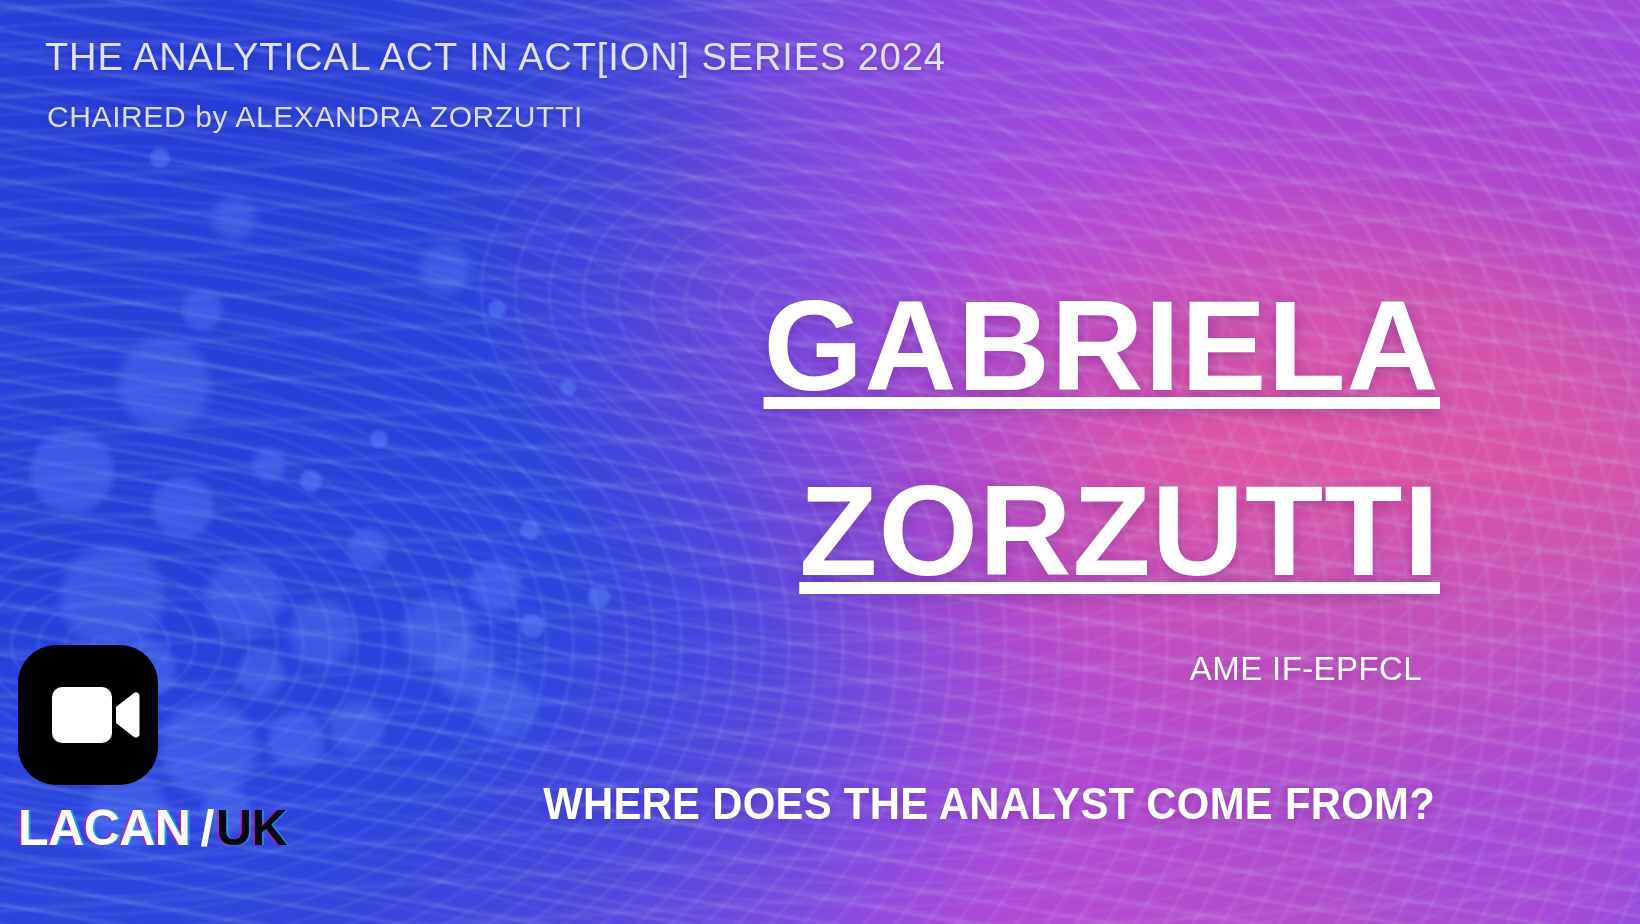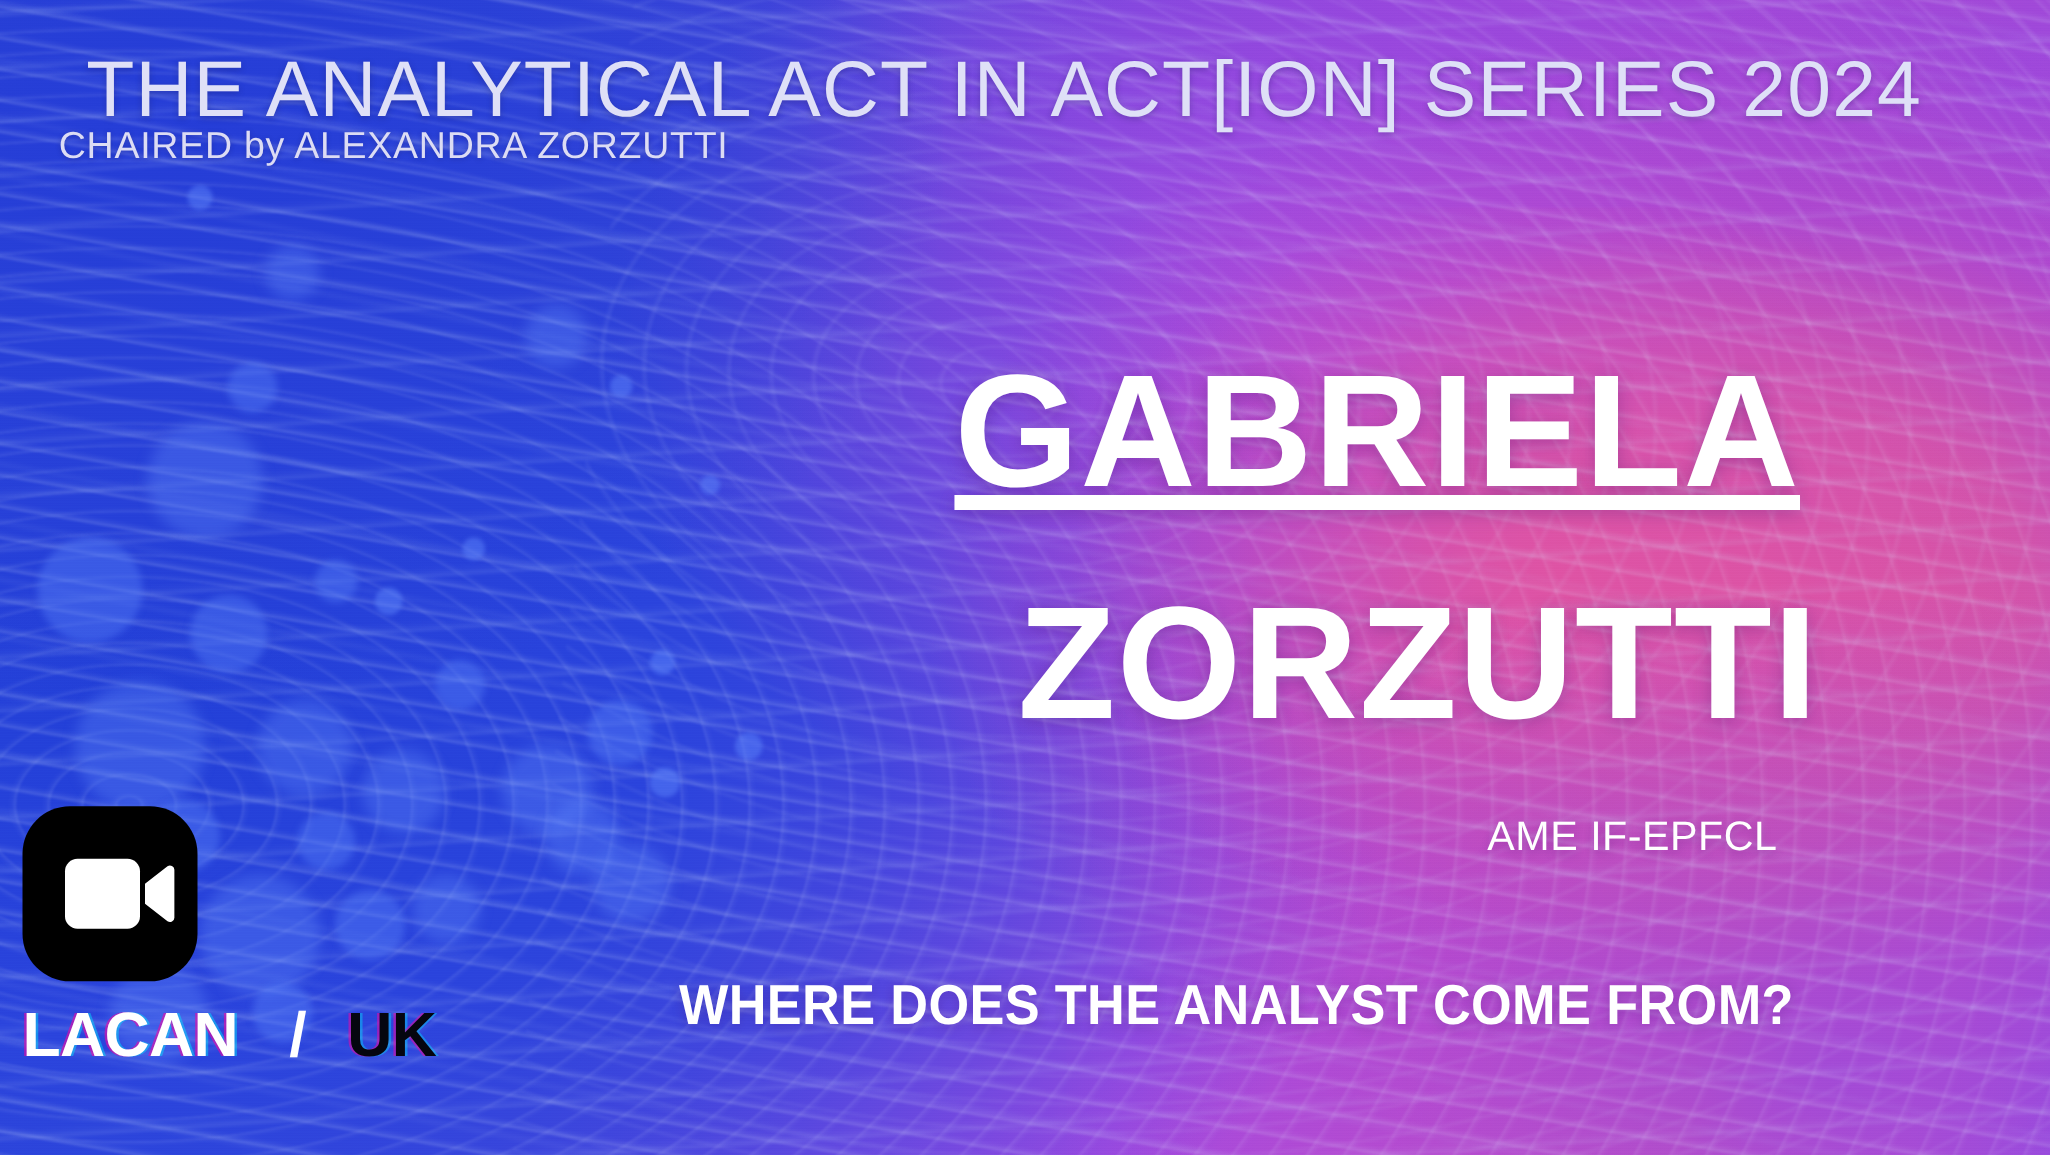--- a/index.html
+++ b/index.html
@@ -123,27 +123,26 @@
       repeating-linear-gradient(0deg, rgba(255,255,255,0.020) 0 1px, rgba(0,0,0,0.020) 1px 2px);
     mix-blend-mode:overlay;
     opacity:0.5;
   }
 
   
   .content { position:absolute; inset:0; }
 
   .series-title {
     position:absolute; left:45px; top:36px;
-    font-size:63px;
+    font-size:38px;
     letter-spacing:0.9px;
     color:#dfe0f7;
     font-weight:400;
     white-space:nowrap;
     text-shadow:0 1px 5px rgba(30,30,90,0.30);
-    margin-left:24px;
   }
   .chaired {
     position:absolute; left:47px; top:100px;
     font-size:30px;
     letter-spacing:0.6px;
     color:#dcdcf4;
     font-weight:400;
     white-space:nowrap;
     text-shadow:0 1px 4px rgba(30,30,90,0.28);
   }
@@ -173,40 +172,40 @@
     width:140px; height:140px; border-radius:38px;
     background:#000000; position:relative;
     display:block;
   }
   .zoom-mark svg { position:absolute; left:0; top:0; }
 
   .lacan-wrap {
     margin-top:18px;
     font-size:50px; font-weight:700; letter-spacing:-0.5px;
     line-height:1; white-space:nowrap;
-    display:flex; align-items:baseline;gap:31px;
+    display:flex; align-items:baseline;
   }
   .lacan {
     color:#ffffff;
     text-shadow:-2px 0 rgba(255,0,160,0.55), 2px 0 rgba(0,230,255,0.45);
   }
   .slash { color:#ffffff; margin:0 2px 0 10px; }
   .uk { color:#05060f; text-shadow:-2px 0 rgba(255,0,160,0.5), 2px 0 rgba(0,230,255,0.4); }
 
   
   .speaker-first, .speaker-last {
     position:absolute;
     color:#ffffff;
     font-weight:700;
     line-height:0.95;
     white-space:nowrap;
     text-shadow:0 3px 14px rgba(70,20,110,0.30);
   }
   .speaker-first { right:200px; top:285px; font-size:128px; letter-spacing:1px;text-decoration:underline; }
-  .speaker-last  { right:185px; top:470px; font-size:128px; letter-spacing:1px; }
+  .speaker-last  { right:200px; top:470px; font-size:128px; letter-spacing:1px;text-decoration:underline; }
 
   .affiliation {
     position:absolute; right:218px; top:650px;
     font-size:33px; font-weight:400; color:#ffffff;
     letter-spacing:0.4px; white-space:nowrap;
     text-shadow:0 2px 8px rgba(70,20,110,0.28);
   }
 
   .tagline {
     position:absolute; right:205px; top:778px;

